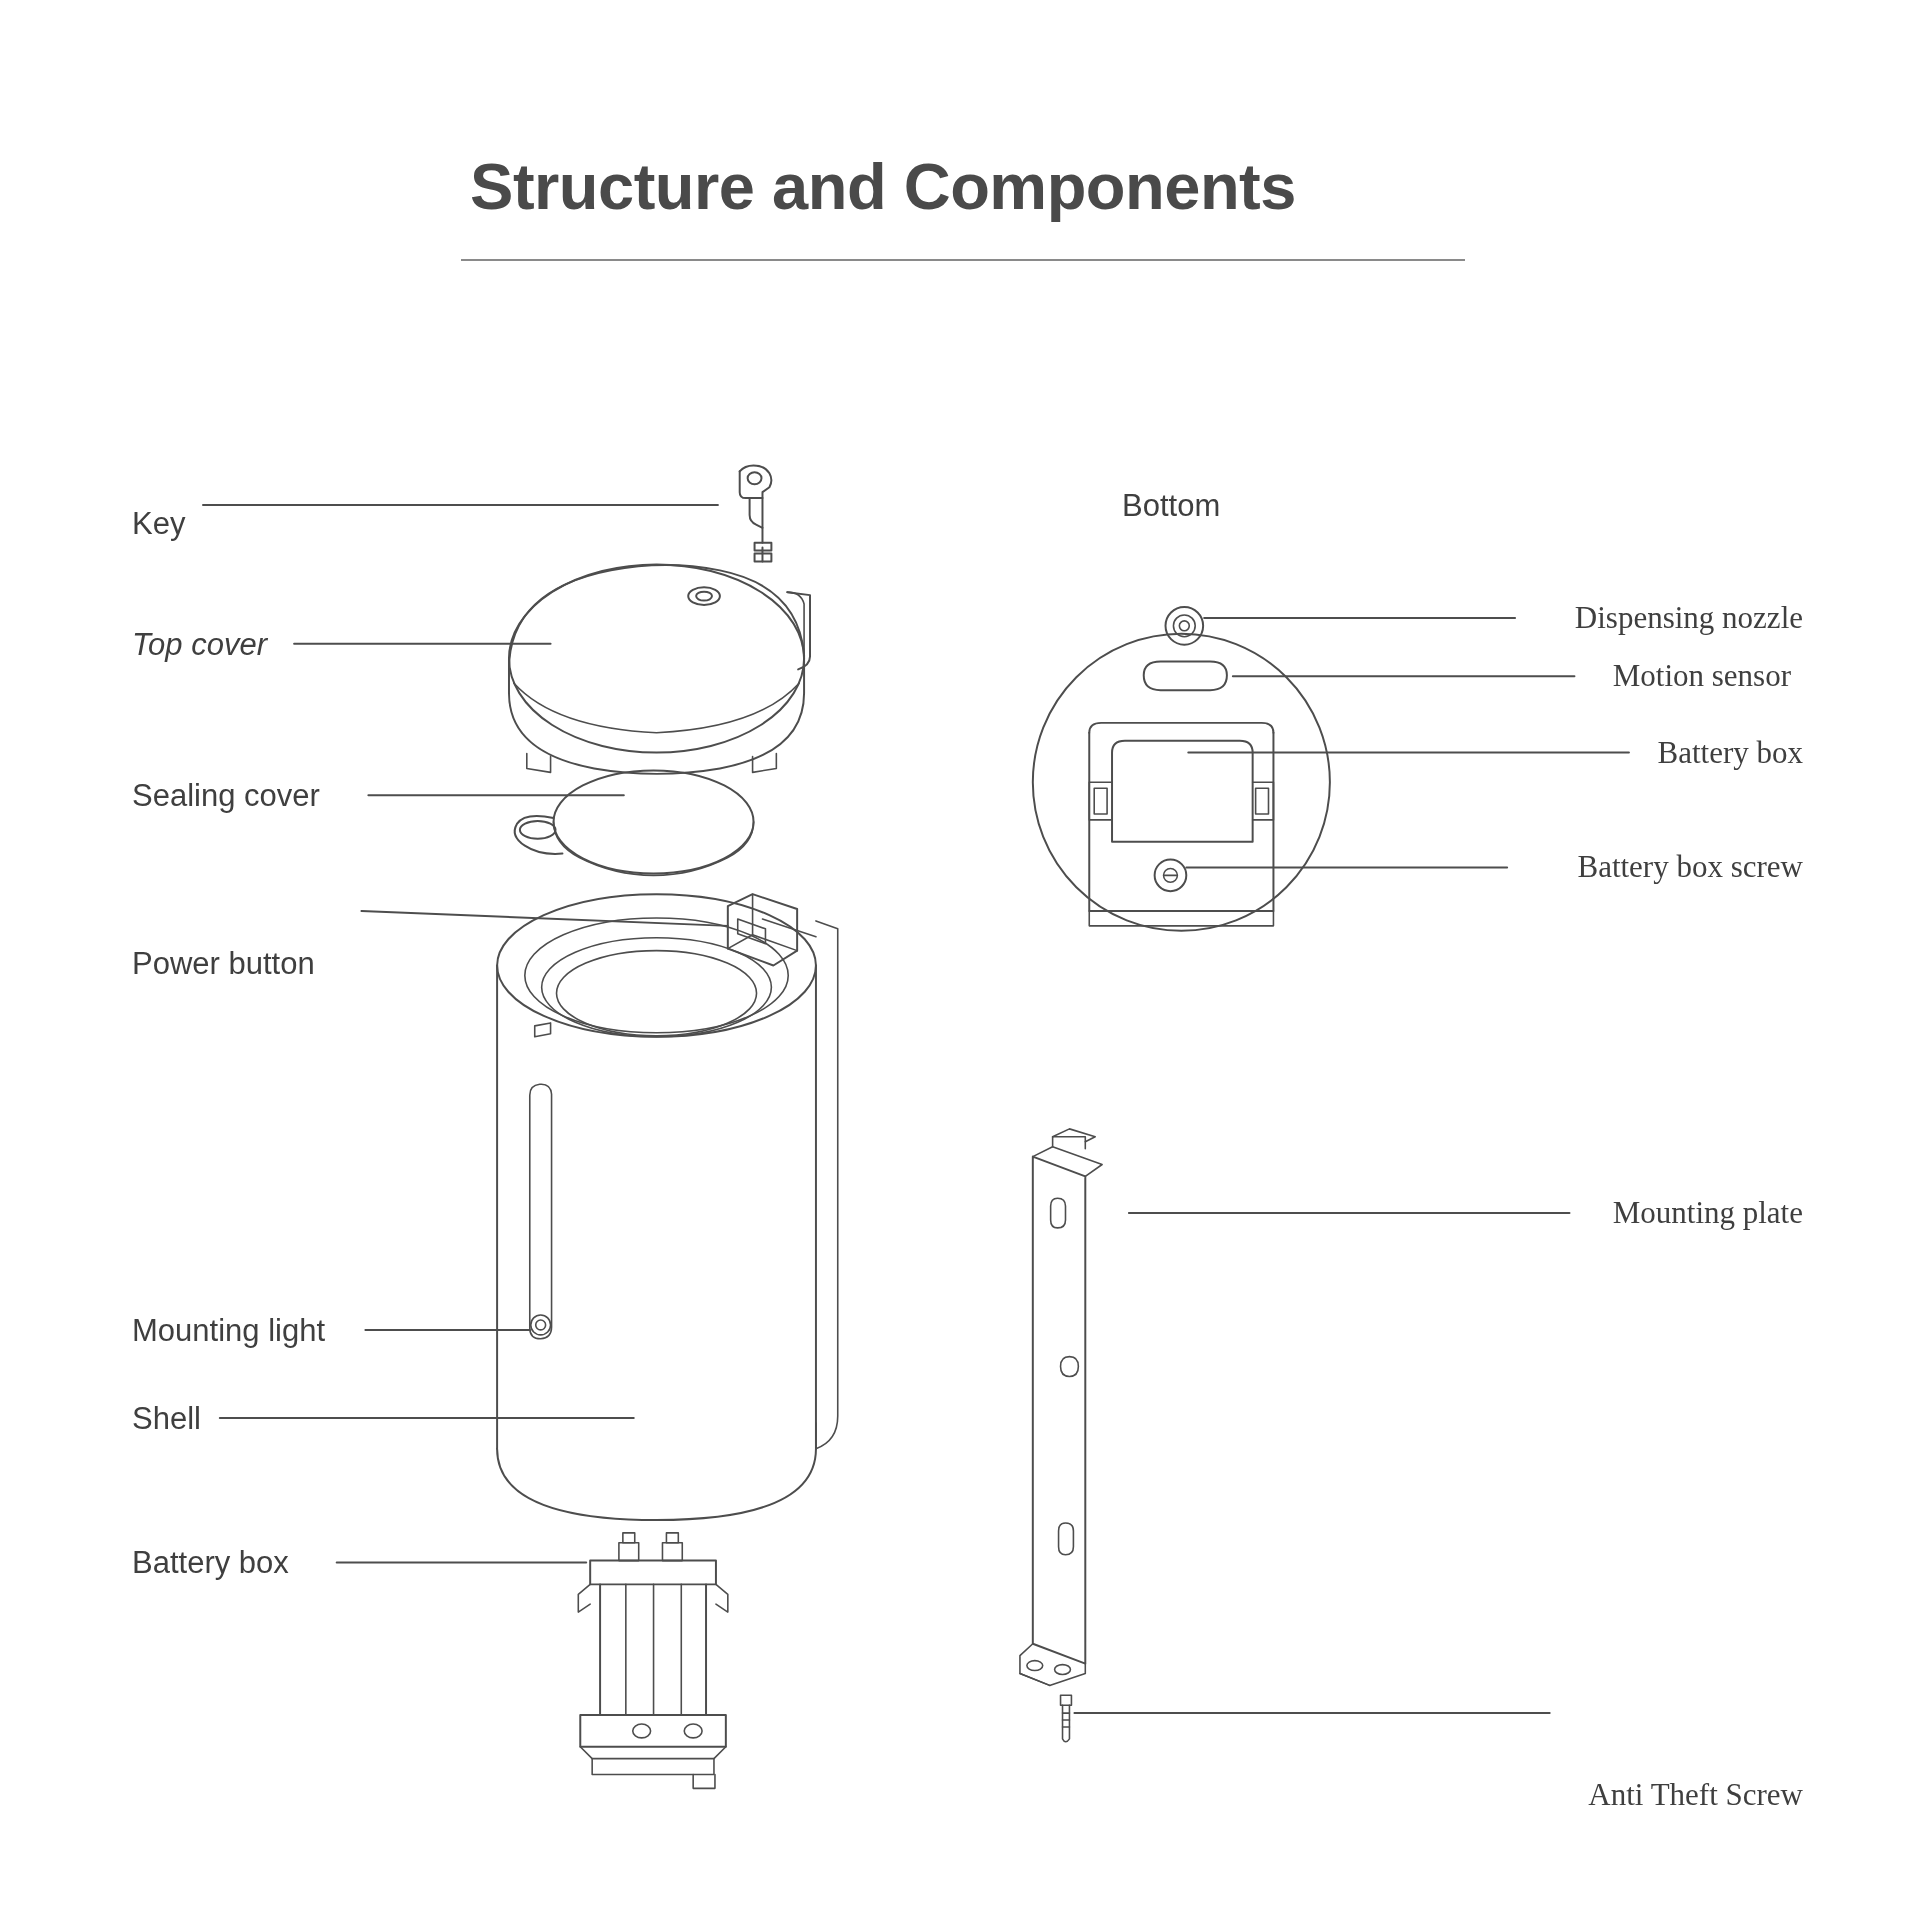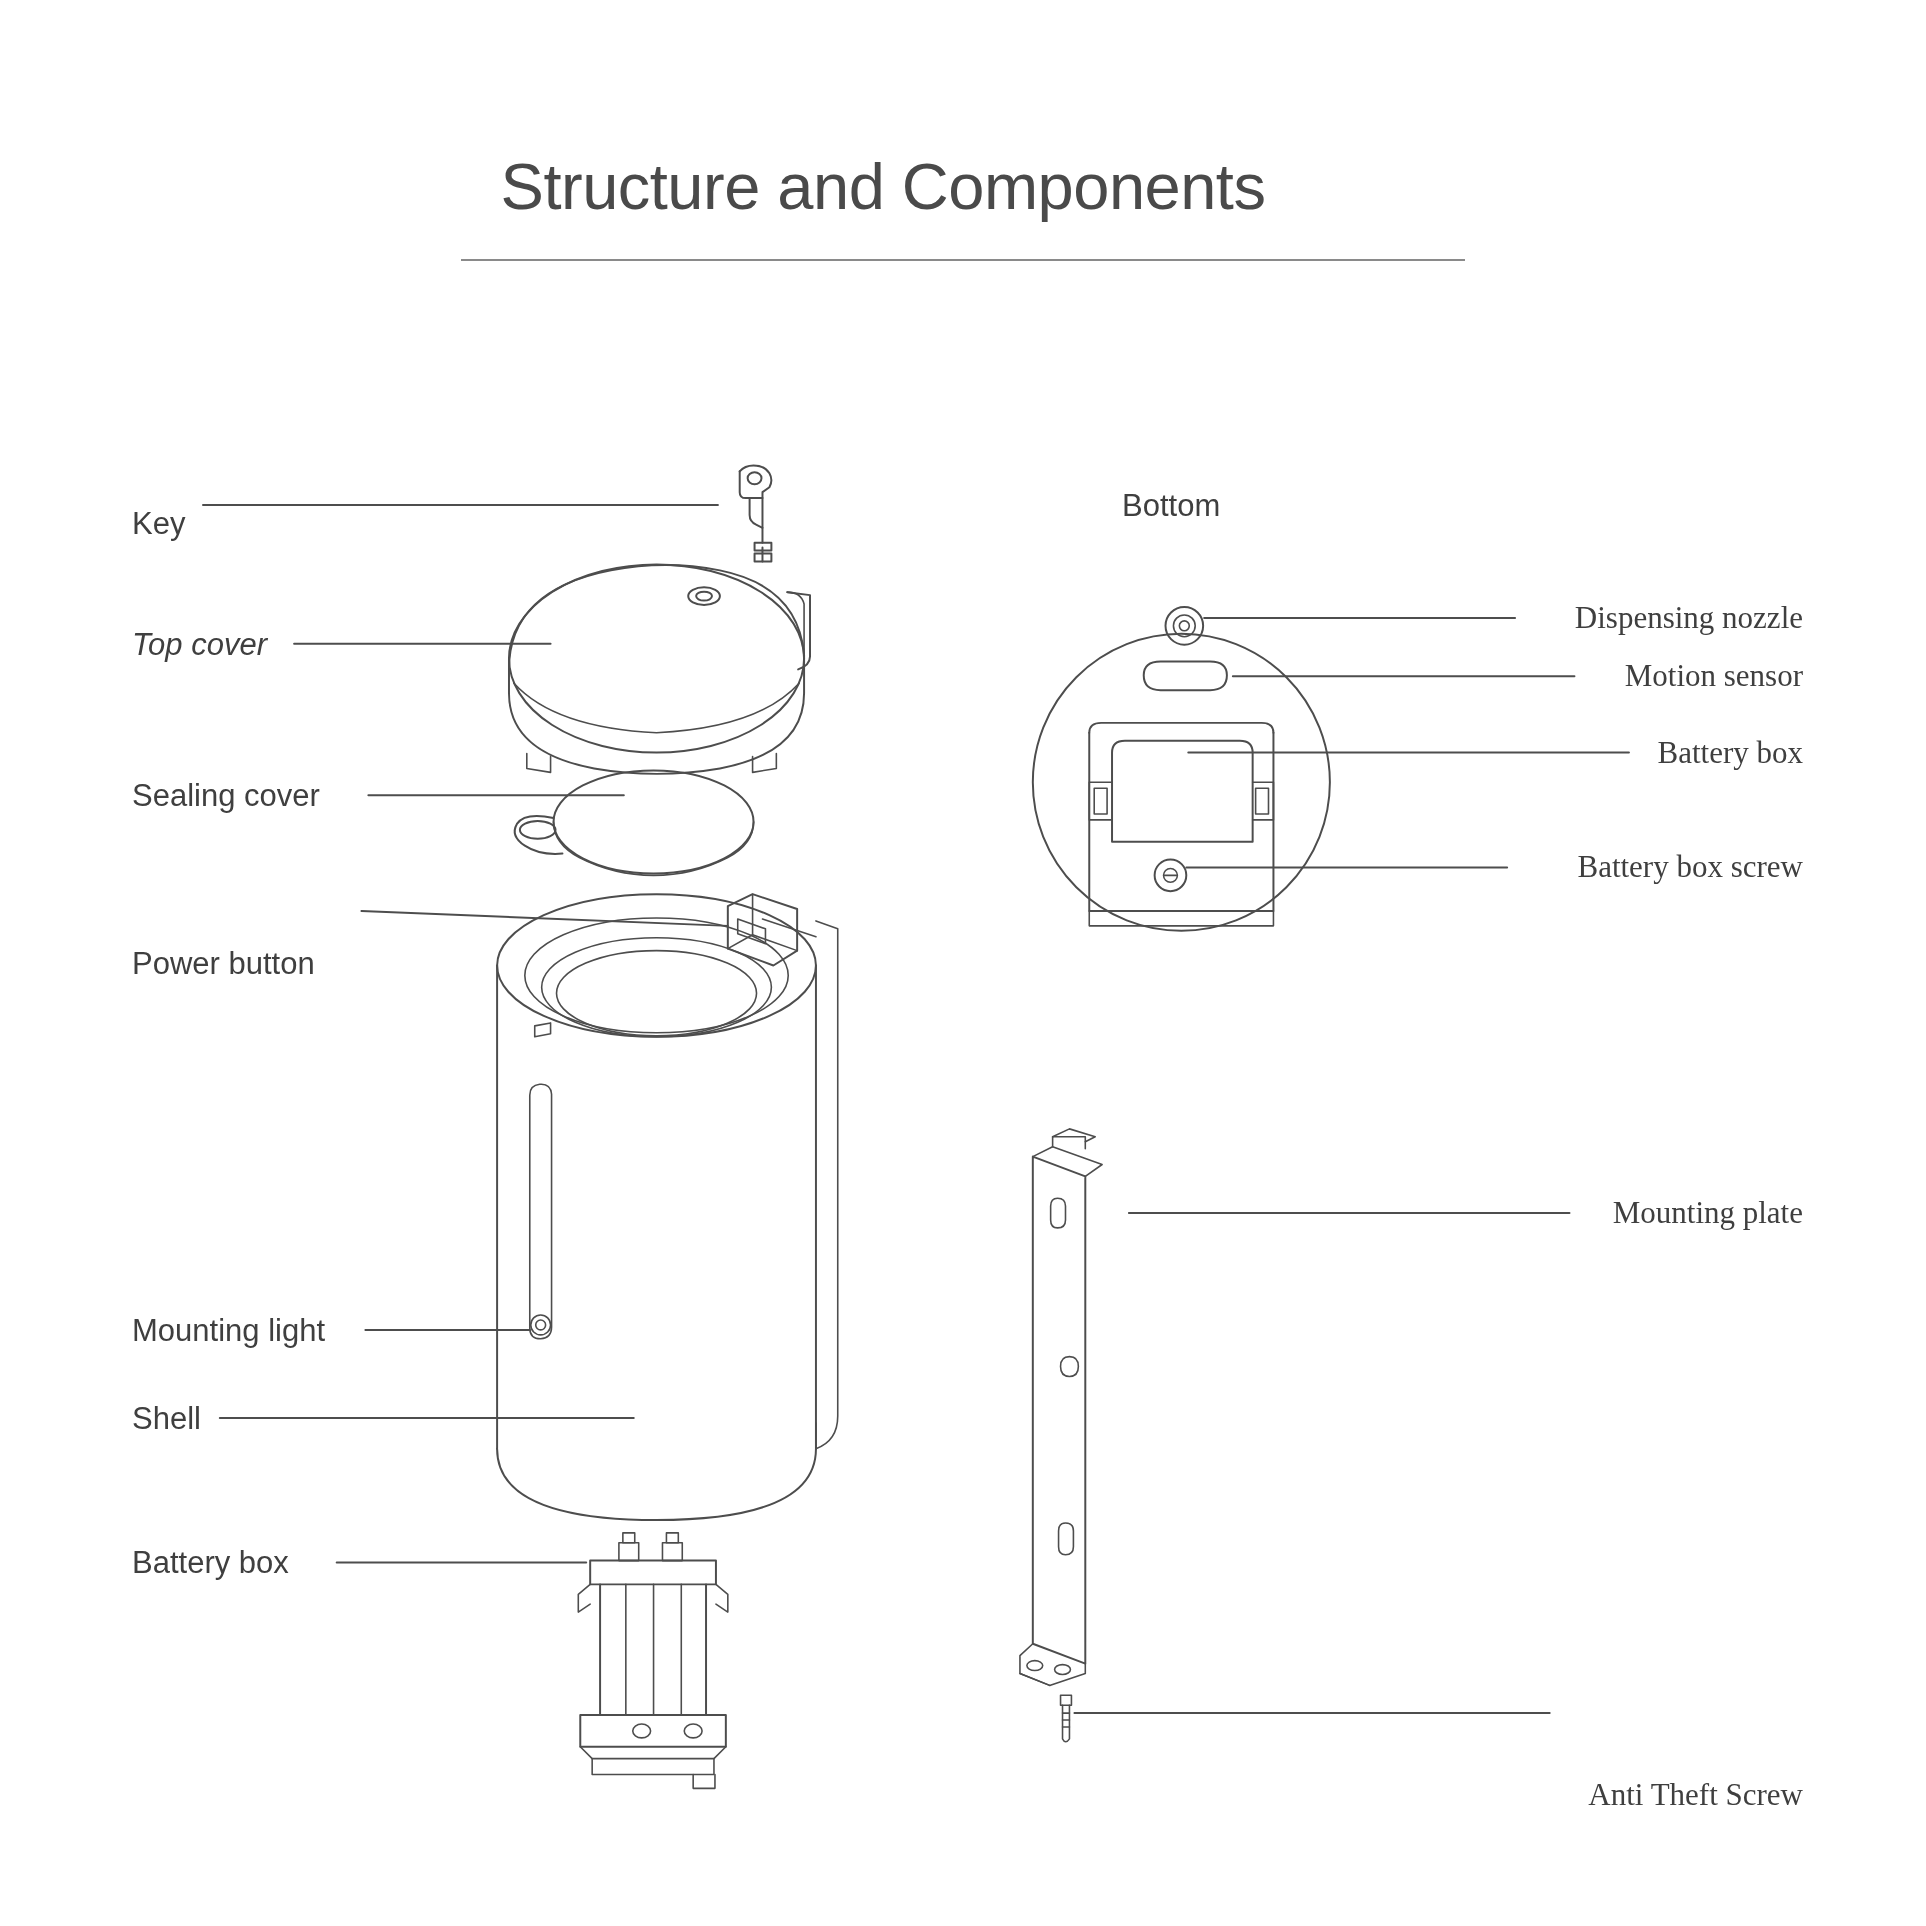--- a/index.html
+++ b/index.html
@@ -23,21 +23,21 @@
   }
   .title {
     position: absolute;
     left: 0;
     top: 149px;
     width: 1766px;
     text-align: center;
     font-size: 65px;
     letter-spacing: -0.5px;
     color: #4a4a4a;
-    font-weight: 400;
+    font-weight: 700;
   }
   .title-rule {
     position: absolute;
     left: 461px;
     top: 259px;
     width: 1004px;
     height: 2px;
     background: #8a8a8a;
   }
   .label {
@@ -238,20 +238,20 @@
   <div class="label" style="left:132px; top:629px;font-style:italic;">Top cover</div>
   <div class="label" style="left:132px; top:780px;">Sealing cover</div>
   <div class="label" style="left:132px; top:948px;">Power button</div>
   <div class="label" style="left:132px; top:1315px;">Mounting light</div>
   <div class="label" style="left:132px; top:1403px;">Shell</div>
   <div class="label" style="left:132px; top:1547px;">Battery box</div>
 
   <div class="label" style="left:1122px; top:490px;text-align:right;">Bottom</div>
 
   <div class="label right" style="right:124px; top:602px;">Dispensing nozzle</div>
-  <div class="label right" style="right:124px; top:660px;margin-left:28px;">Motion sensor</div>
+  <div class="label right" style="right:136px; top:660px;margin-left:28px;">Motion sensor</div>
   <div class="label right" style="right:124px; top:737px;">Battery box</div>
   <div class="label right" style="right:124px; top:851px;">Battery box screw</div>
   <div class="label right" style="right:124px; top:1197px;">Mounting plate</div>
   <div class="label right" style="right:124px; top:1779px;">Anti Theft Screw</div>
 
 </div>
 
 
 </body></html>

